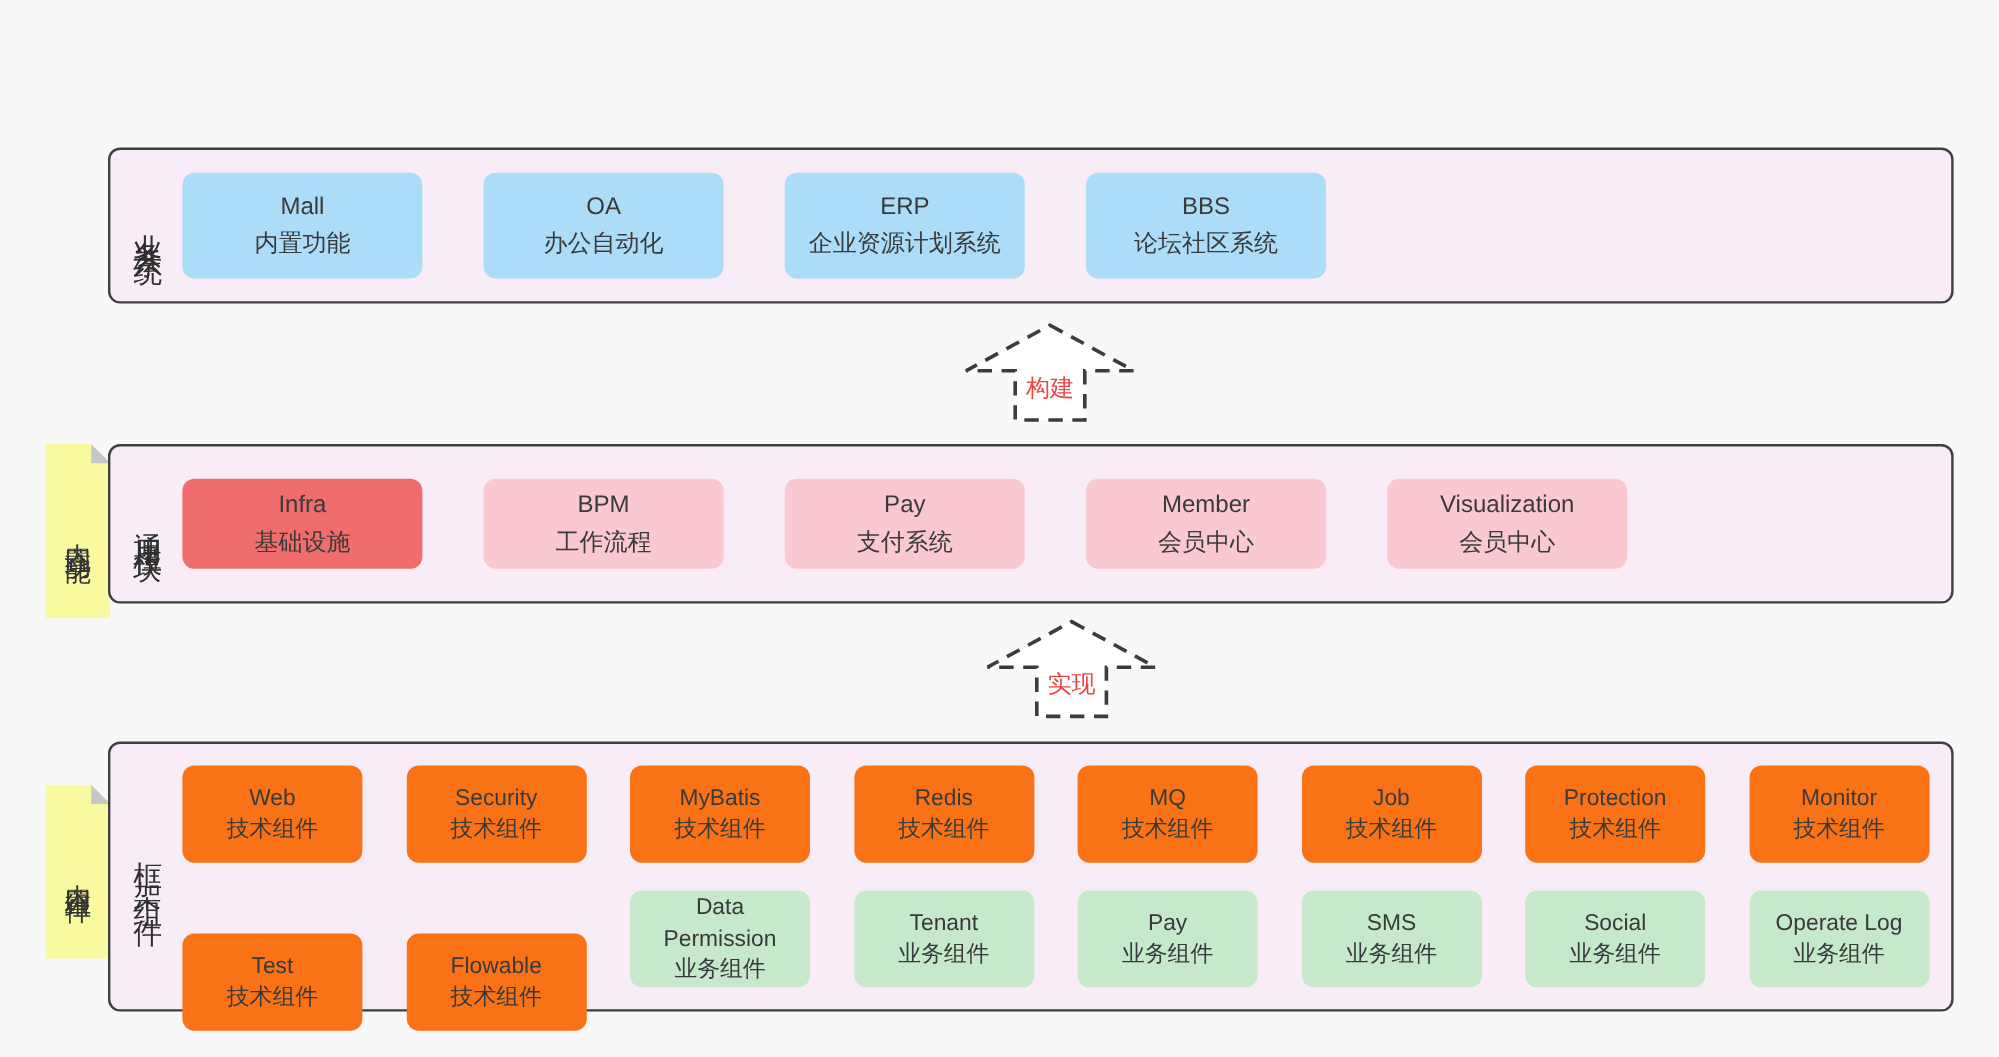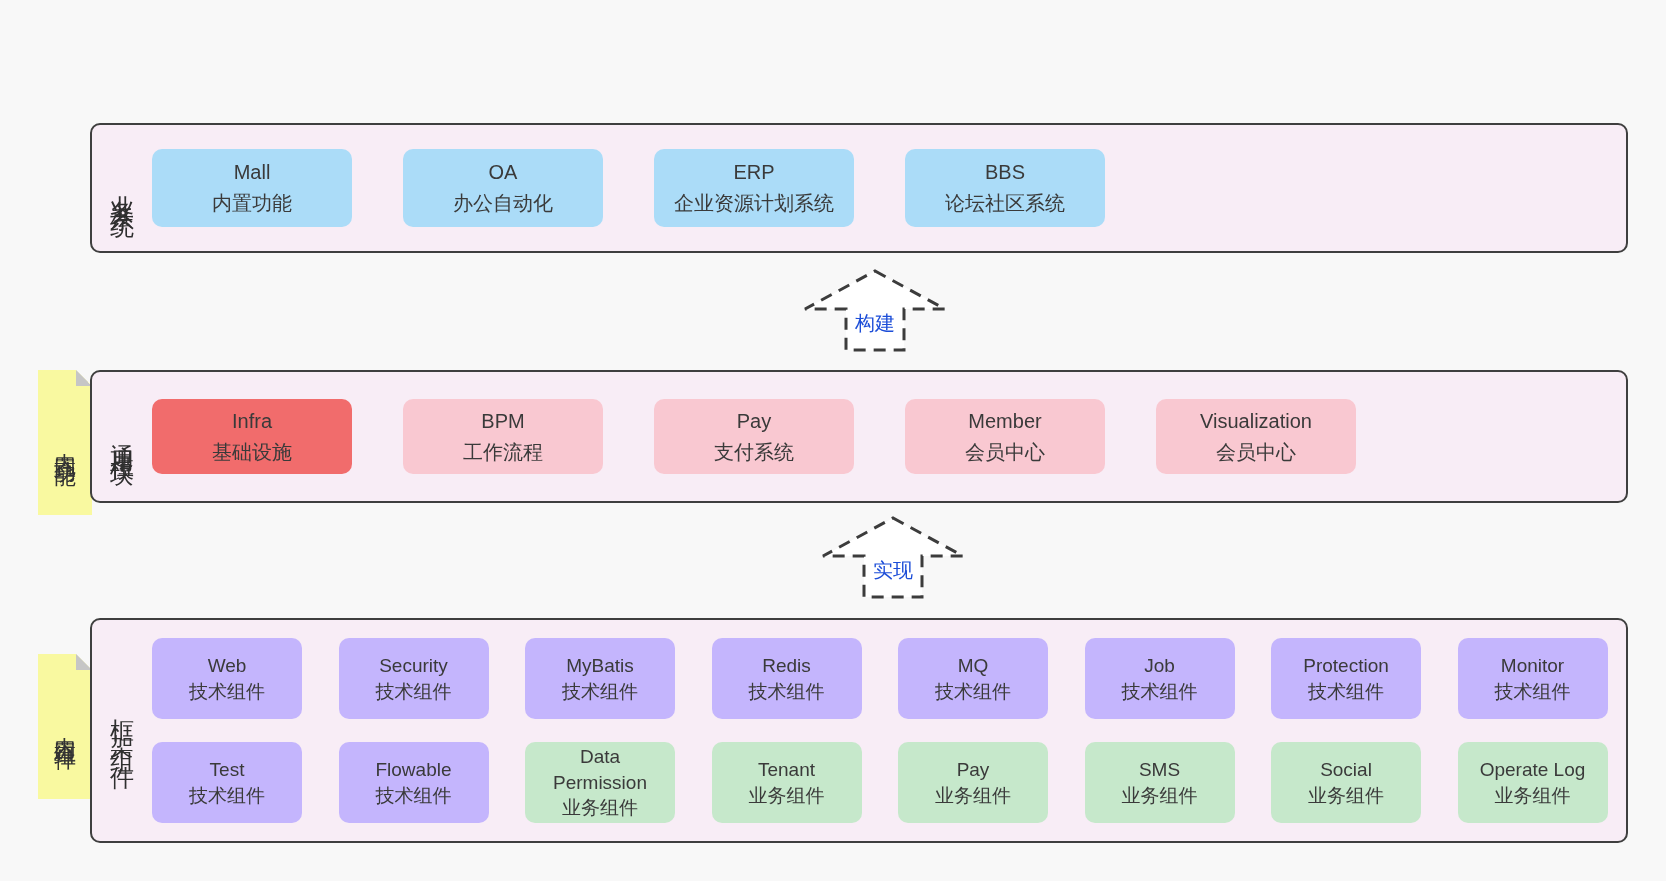--- a/index.html
+++ b/index.html
@@ -43,27 +43,27 @@
 
   
   .box{
     border-radius:10px;
     display:flex;flex-direction:column;
     align-items:center;justify-content:center;
     text-align:center;
     font-size:20px;line-height:1.55;
     box-sizing:border-box;
   }
-  .box-lg{width:200px;height:78px;}
+  .box-lg{width:200px;height:88px;}
   .panel-common .box-lg{height:75px;}
   .box-sm{width:150px;height:81px;font-size:19px;line-height:1.35;padding:2px 6px;}
   .v-blue{background:#abdcf8;}
   .v-red{background:#f16c6c;}
   .v-pink{background:#f9c8d1;}
-  .v-gdark{background:#c4b5fd;}
+  .v-gdark{background:#f97316;margin-top:36px;}
   .v-glight{background:#c6e8cb;}
 
   
   .note{
     position:absolute;left:38px;width:54px;height:145px;
     background:#f9f9a0;
     display:flex;align-items:center;justify-content:center;
     clip-path:polygon(0 0,calc(100% - 16px) 0,100% 16px,100% 100%,0 100%);
     z-index:1;
   }
@@ -78,21 +78,21 @@
     font-size:22px;color:#333;letter-spacing:4px;
   }
 
   
   .arrow{position:absolute;width:150px;height:85px;z-index:3;}
   .arrow svg{position:absolute;inset:0;}
   .arrow-build{left:800px;top:268px;}
   .arrow-impl{left:818px;top:515px;}
   .arrow-label{
     position:absolute;left:0;top:42px;width:100%;
-    text-align:center;font-size:20px;color:#1d4ed8;
+    text-align:center;font-size:20px;color:#ef4444;
   }
 </style>
 </head>
 <body>
 
 <div class="canvas">
 
   <div class="note note-common">
     <span class="note-text">内置功能</span>
   </div>

